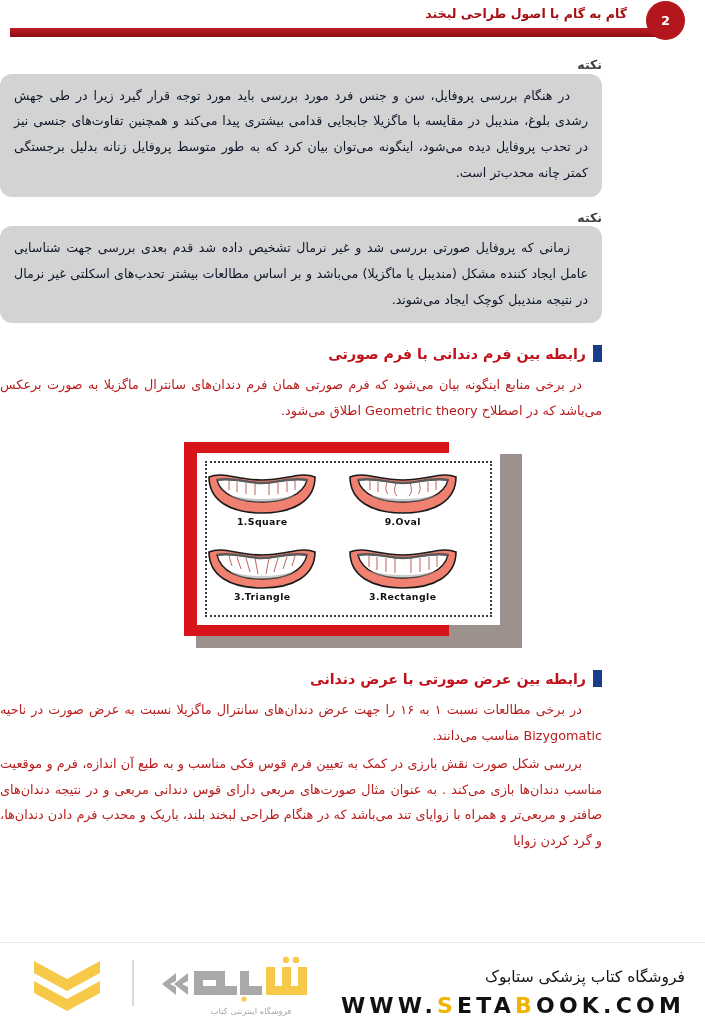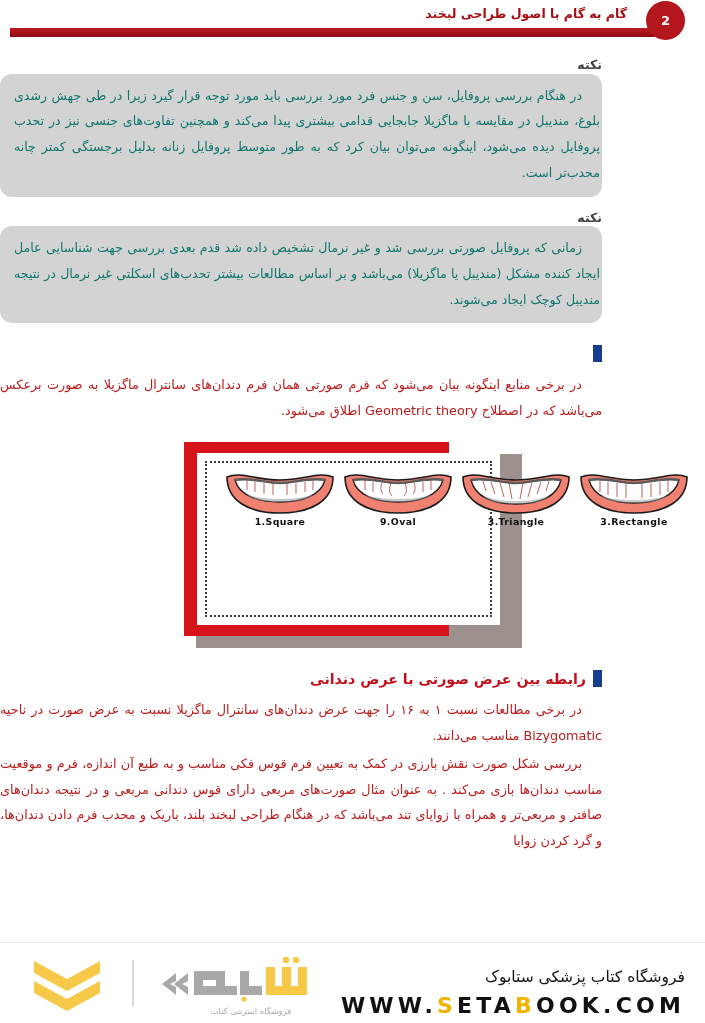--- a/index.html
+++ b/index.html
@@ -76,26 +76,26 @@
     font-weight: bold;
     font-size: 12.5px;
     text-align: right;
     padding-left: 8px;
     margin-bottom: 2px;
     line-height: 1.1;
   }
   .note-body {
     background: #d3d3d3;
     border-radius: 12px;
-    padding: 9px 2px 11px 14px;
+    padding: 9px 14px 11px 14px;
     font-size: 12.6px;
     line-height: 2.04;
     text-align: justify;
     text-align-last: right;
-    color: #0f766e;
+    color: #0f172a;
     text-indent: 18px;
   }
 
   
   .section-heading {
     display: flex;
     flex-direction: row;
     align-items: center;
     justify-content: flex-start;
     gap: 7px;
@@ -159,24 +159,24 @@
   }
   .fig-dots {
     position: absolute;
     left: 21px; top: 19px;
     width: 287px; height: 156px;
     border: 2px dotted #3b3b3b;
     box-sizing: border-box;
   }
   .fig-grid {
     position: absolute;
-    left: 37px; top: 22px;
+    left: 8px; top: 22px;
     width: 281px; height: 150px;
     display: grid;
-    grid-template-columns: 1fr 1fr 1fr 1fr;
+    grid-template-columns: 1fr 1fr;
     grid-template-rows: 1fr 1fr;
     direction: ltr;
   }
   .mouth-cell {
     display: flex;
     flex-direction: column;
     align-items: center;
     justify-content: flex-start;
     padding-top: 3px;
   }
@@ -277,20 +277,21 @@
     <div class="note-body">در هنگام بررسی پروفایل، سن و جنس فرد مورد بررسی باید مورد توجه قرار گیرد زیرا در طی جهش رشدی بلوغ، مندیبل در مقایسه با ماگزیلا جابجایی قدامی بیشتری پیدا می‌کند و همچنین تفاوت‌های جنسی نیز در تحدب پروفایل دیده می‌شود، اینگونه می‌توان بیان کرد که به طور متوسط پروفایل زنانه بدلیل برجستگی کمتر چانه محدب‌تر است.</div>
   </div>
 
   <div class="note-block">
     <div class="note-label">نکته</div>
     <div class="note-body">زمانی که پروفایل صورتی بررسی شد و غیر نرمال تشخیص داده شد قدم بعدی بررسی جهت شناسایی عامل ایجاد کننده مشکل (مندیبل یا ماگزیلا) می‌باشد و بر اساس مطالعات بیشتر تحدب‌های اسکلتی غیر نرمال در نتیجه مندیبل کوچک ایجاد می‌شوند.</div>
   </div>
 
   <div class="section-heading">
     <span class="heading-bullet"></span>
+    <span class="heading-text">رابطه بین فرم دندانی با فرم صورتی</span>
   </div>
 
   <p class="para">در برخی منابع اینگونه بیان می‌شود که فرم صورتی همان فرم دندان‌های سانترال ماگزیلا به صورت برعکس می‌باشد که در اصطلاح Geometric theory اطلاق می‌شود.</p>
 
   <div class="figure-wrap">
     <div class="figure">
       <div class="fig-shadow"></div>
       <div class="fig-red"></div>
       <div class="fig-white"></div>
       <div class="fig-dots"></div>

